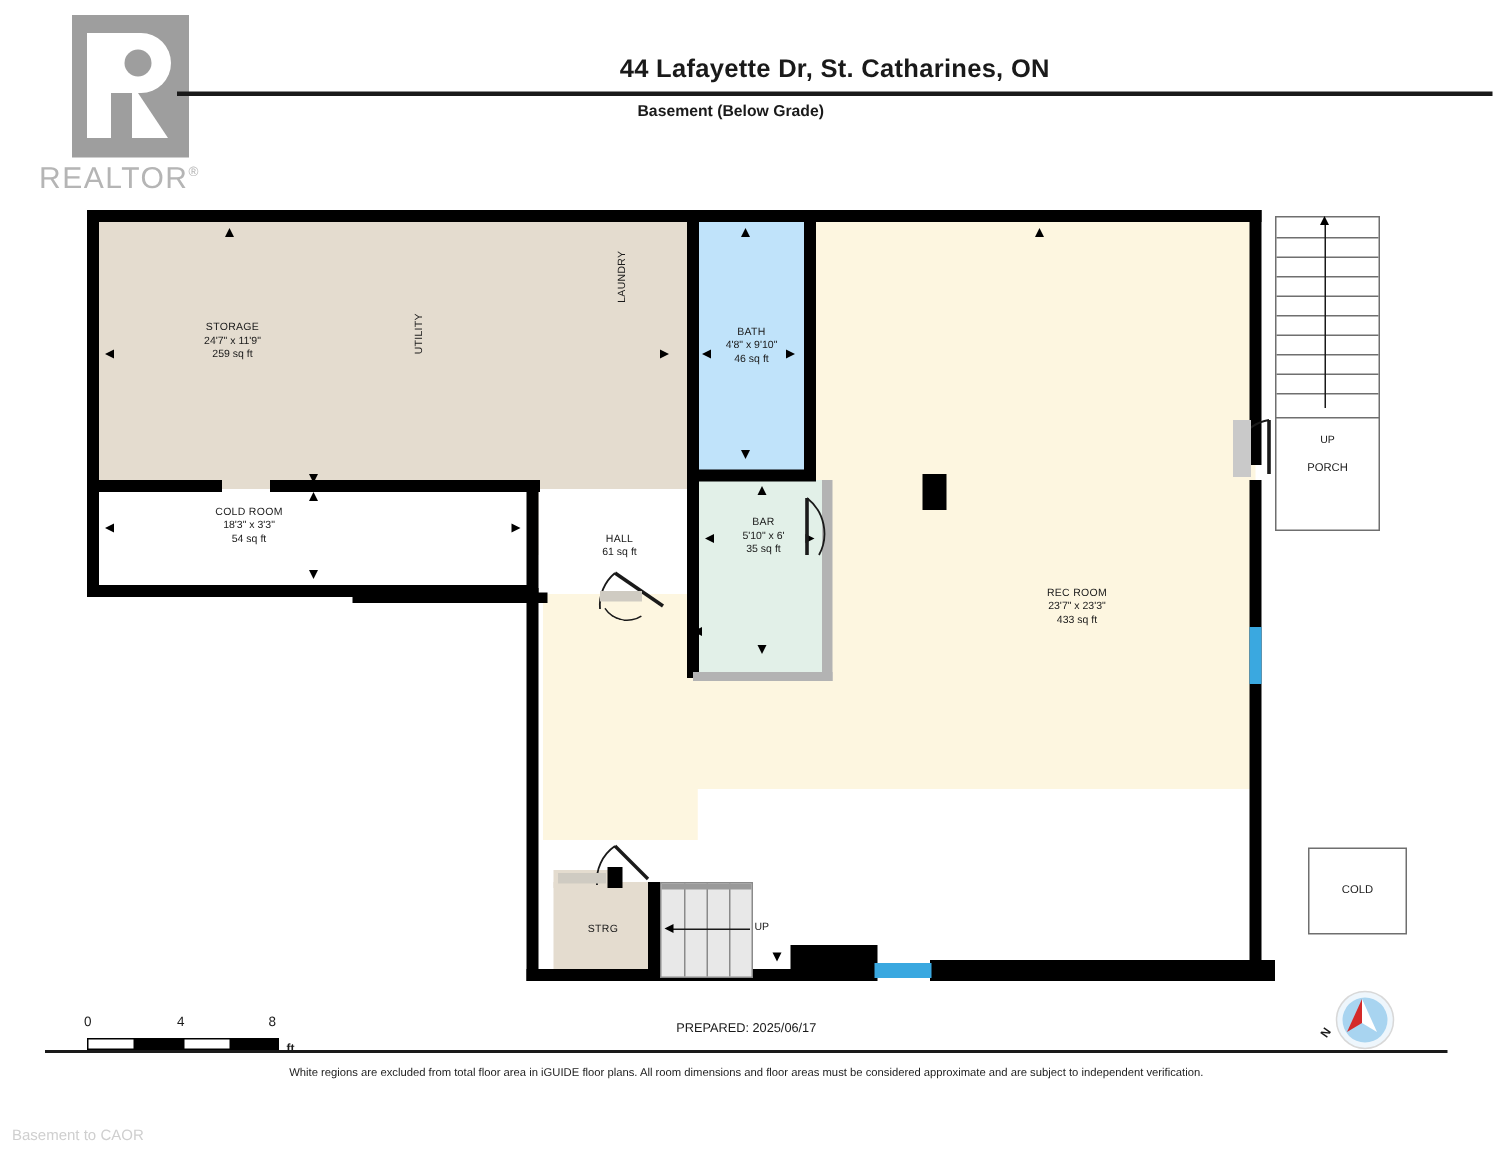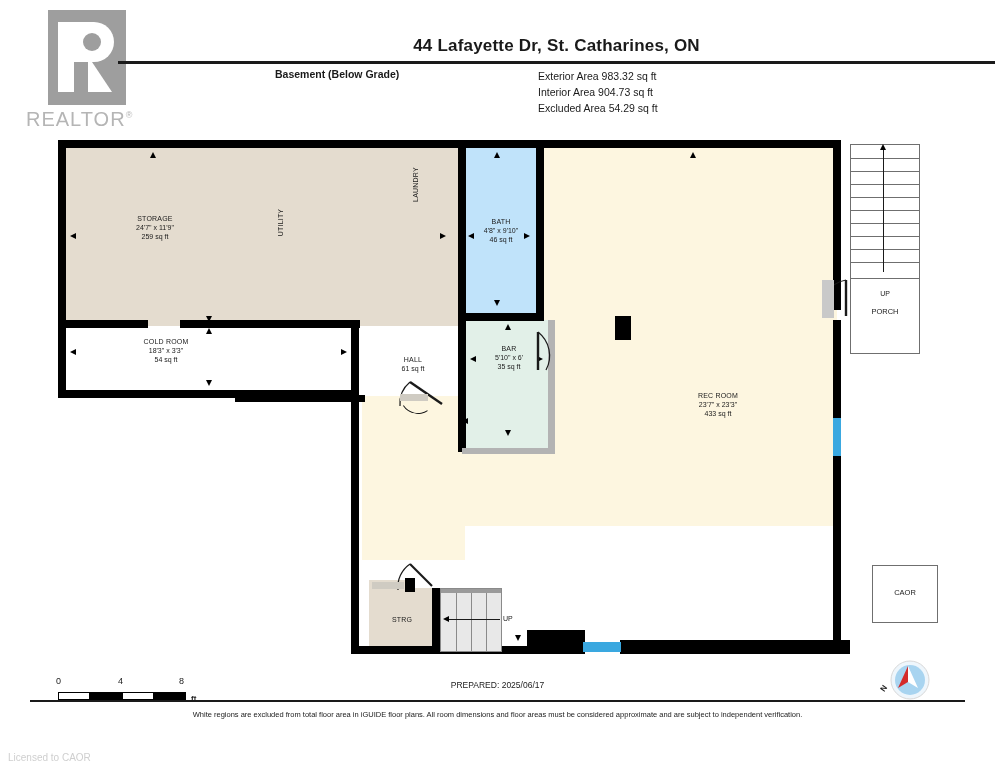--- a/index.html
+++ b/index.html
@@ -96,25 +96,20 @@
     <span>REALTOR</span><sup>®</sup>
   </div>
 </div>
 
 <div class="abs" id="plan-title">44 Lafayette Dr, St. Catharines, ON</div>
 <div class="abs" id="title-rule"></div>
 
 <div class="abs" id="subhead">
   <div class="sub-row">
     <div id="level-name">Basement (Below Grade)</div>
-    <div id="area-list">
-      <div>Exterior Area 983.32 sq ft</div>
-      <div>Interior Area 904.73 sq ft</div>
-      <div>Excluded Area 54.29 sq ft</div>
-    </div>
   </div>
 </div>
 
 <div class="abs" id="plan">
 
   <div class="room-fill" style="left:62px;top:16px;width:400px;height:180px;background:#E4DCCF;"></div>
   <div class="room-fill" style="left:62px;top:196px;width:297px;height:44px;background:#E4DCCF;"></div>
 
   <div class="excluded" style="left:66px;top:196px;width:290px;height:72px;background:#FFFFFF;"></div>
 
@@ -293,21 +288,21 @@
     <div>23'7" x 23'3"</div>
     <div>433 sq ft</div>
   </div>
 
   <div class="rlabel" style="left:372px;top:485px;width:60px;">
     <div class="nm">STRG</div>
   </div>
 </div>
 
 <div id="patio-box">
-  <div id="patio-lbl">CAOR</div>
+  <div id="patio-lbl">COLD</div>
 </div>
 
 <div id="compass">
   <svg width="44" height="44" viewBox="0 0 44 44">
     <circle cx="22" cy="22" r="19" fill="#eef6fc" stroke="#d8d8d8" stroke-width="1"></circle>
     <circle cx="22" cy="22" r="15" fill="#A8D4F0"></circle>
     <path d="M20 8 L30 30 L20 24 Z" fill="#ffffff"></path>
     <path d="M20 8 L10 30 L20 24 Z" fill="#D42A2A"></path>
   </svg>
   <div id="compass-n">N</div>
@@ -320,13 +315,13 @@
   <div class="sb-seg" style="left:0px;width:32px;background:#ffffff;"></div>
   <div class="sb-seg" style="left:32px;width:32px;background:#000000;"></div>
   <div class="sb-seg" style="left:64px;width:32px;background:#ffffff;"></div>
   <div class="sb-seg" style="left:96px;width:32px;background:#000000;"></div>
   <div id="sb-unit">ft</div>
 </div>
 
 <div id="prepared">PREPARED: 2025/06/17</div>
 <div id="foot-rule"></div>
 <div id="disclaimer">White regions are excluded from total floor area in iGUIDE floor plans. All room dimensions and floor areas must be considered approximate and are subject to independent verification.</div>
-<div id="licensed">Licensed to CAOR</div>
+<div id="licensed">Basement to CAOR</div>
 
 </body></html>

